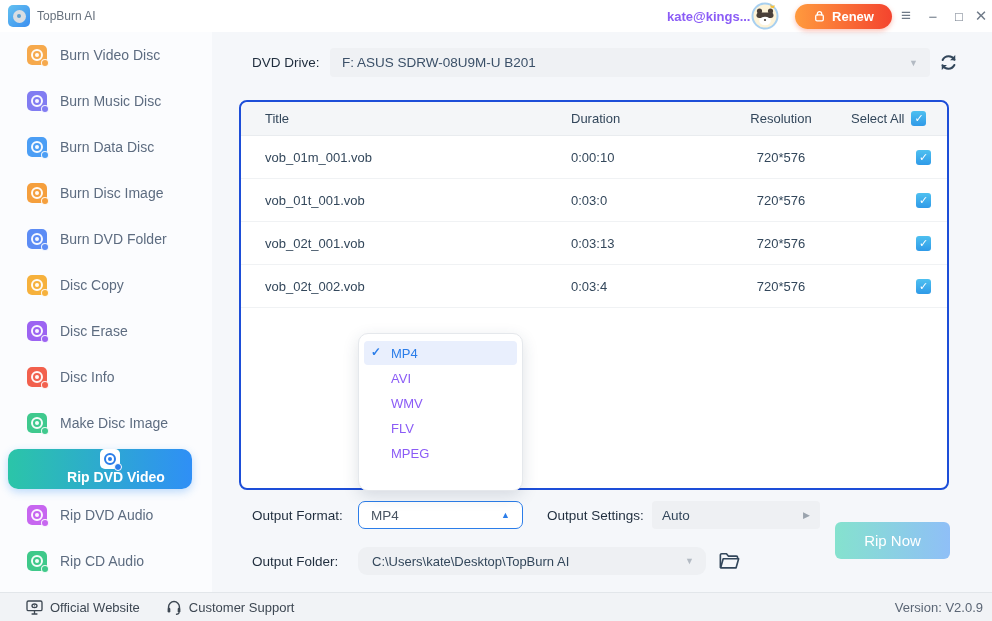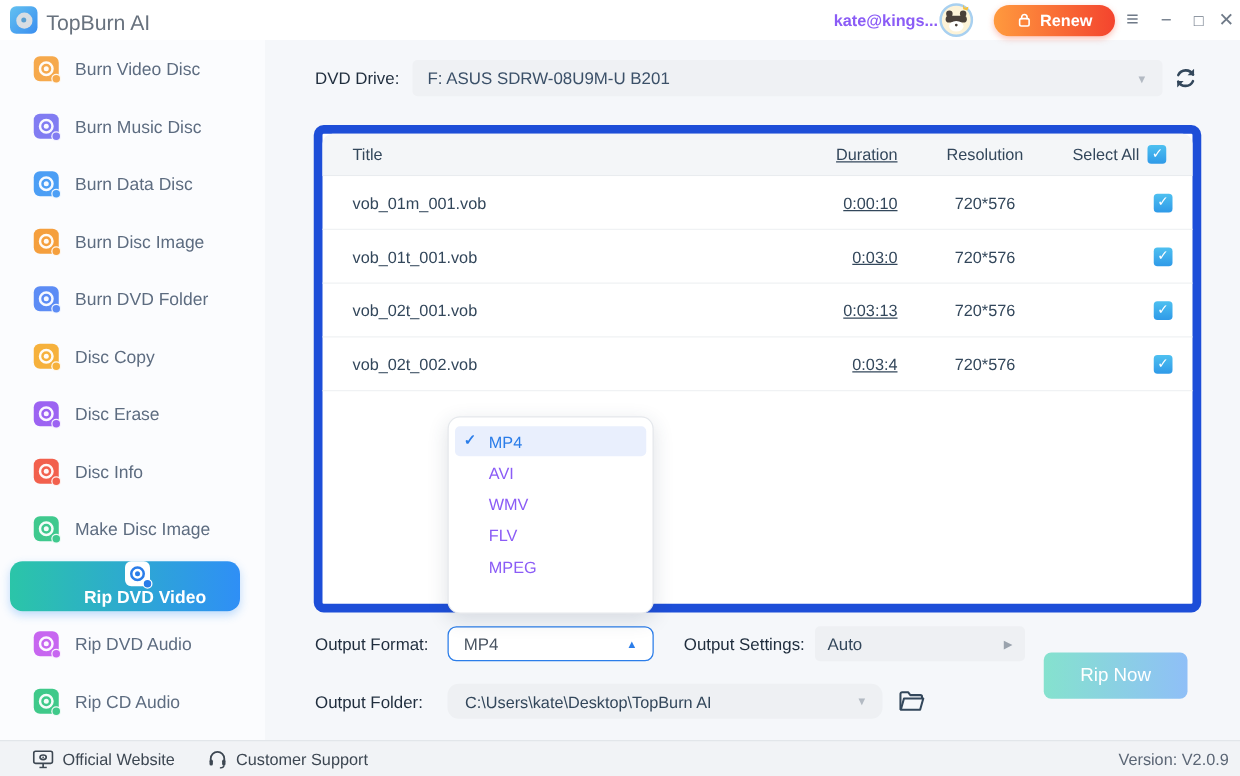--- a/index.html
+++ b/index.html
@@ -5,21 +5,21 @@
   * { margin:0; padding:0; box-sizing:border-box; }
   body { font-family:"Liberation Sans", sans-serif; background:#dde1e6; }
   .app { position:relative; width:992px; height:621px; background:#f5f7fa; overflow:hidden; }
 
   
   .topbar { position:absolute; left:0; top:0; width:992px; height:32px; background:#ffffff; z-index:30; }
   .logo { position:absolute; left:8px; top:5px; width:22px; height:22px; border-radius:5px;
           background:linear-gradient(135deg,#63c1f0,#3a8ef0); display:flex; align-items:center; justify-content:center; }
   .logo .disc { width:13px; height:13px; border-radius:50%; background:#d8dde2; position:relative; }
   .logo .disc::after { content:""; position:absolute; left:4.5px; top:4.5px; width:4px; height:4px; border-radius:50%; background:#5a9fd0; }
-  .app-title { position:absolute; left:37px; top:9px; font-size:17px; color:#68727e; }
+  .app-title { position:absolute; left:37px; top:9px; font-size:12px; color:#68727e; }
   .account { position:absolute; left:667px; top:9px; font-size:13px; font-weight:bold; color:#8b5cf6; }
   .avatar { position:absolute; left:751px; top:2px; width:28px; height:28px; }
   .renew-btn { position:absolute; left:795px; top:4px; width:97px; height:25px; border-radius:13px;
                background:linear-gradient(90deg,#ff9a3e,#f4442e); color:#fff; display:flex; align-items:center;
                justify-content:center; gap:6px; font-size:13px; font-weight:bold; box-shadow:0 2px 5px rgba(244,78,46,.35); }
   .winctl { position:absolute; top:0; height:32px; width:26px; display:flex; align-items:center; justify-content:center;
             color:#6f7a88; font-size:15px; }
   .wc-menu { left:893px; font-size:17px; }
   .wc-min  { left:920px; }
   .wc-max  { left:946px; font-size:13px; }
@@ -41,27 +41,27 @@
   
   .field-label { position:absolute; font-size:13.5px; color:#1f2d3d; }
   .drive-label { left:252px; top:55px; }
   .drive-select { position:absolute; left:330px; top:48px; width:600px; height:29px; background:#eff1f4; border-radius:4px;
                   display:flex; align-items:center; padding:0 12px; }
   .drive-select .val { font-size:13.5px; color:#3b5068; flex:1; }
   .caret-down { font-size:9px; color:#b3bac3; }
   .refresh { position:absolute; left:939px; top:53px; width:19px; height:19px; }
 
   
-  .table { position:absolute; left:251px; top:100px; width:710px; height:390px; background:#ffffff;
-           border:7px solid #1d4ed8; border-radius:8px; }
+  .table { position:absolute; left:239px; top:100px; width:710px; height:390px; background:#ffffff;
+           border:2px solid #1d4ed8; border-radius:8px; }
   .thead { height:34px; background:#f4f6f8; border-bottom:1px solid #e9ecef; border-radius:8px 8px 0 0;
            display:flex; align-items:center; font-size:13px; color:#33475b; }
   .trow { height:43px; border-bottom:1px solid #f0f2f4; display:flex; align-items:center; font-size:13px; color:#33475b; }
   .c-title { flex:1; padding-left:24px; }
-  .c-dur { width:140px; text-align:right;text-decoration:underline; }
+  .c-dur { width:140px; text-align:left; }
   .c-res { width:140px; text-align:center; }
   .c-sel { width:96px; display:flex; align-items:center; justify-content:flex-start; gap:7px; padding-right:16px; }
   .checkbox { width:15px; height:15px; border-radius:3px; background:linear-gradient(180deg,#4ec0f0,#2f9ae8);
               color:#fff; font-size:11px; line-height:15px; text-align:center; }
 
   
   .popup { position:absolute; left:358px; top:333px; width:165px; height:158px; background:#ffffff;
            border:1px solid #e5e8ec; border-radius:10px; box-shadow:0 5px 16px rgba(40,60,90,.15);
            padding:7px 0; z-index:20; }
   .m-opt { position:relative; height:24px; margin:0 5px 1px 5px; display:flex; align-items:center;

